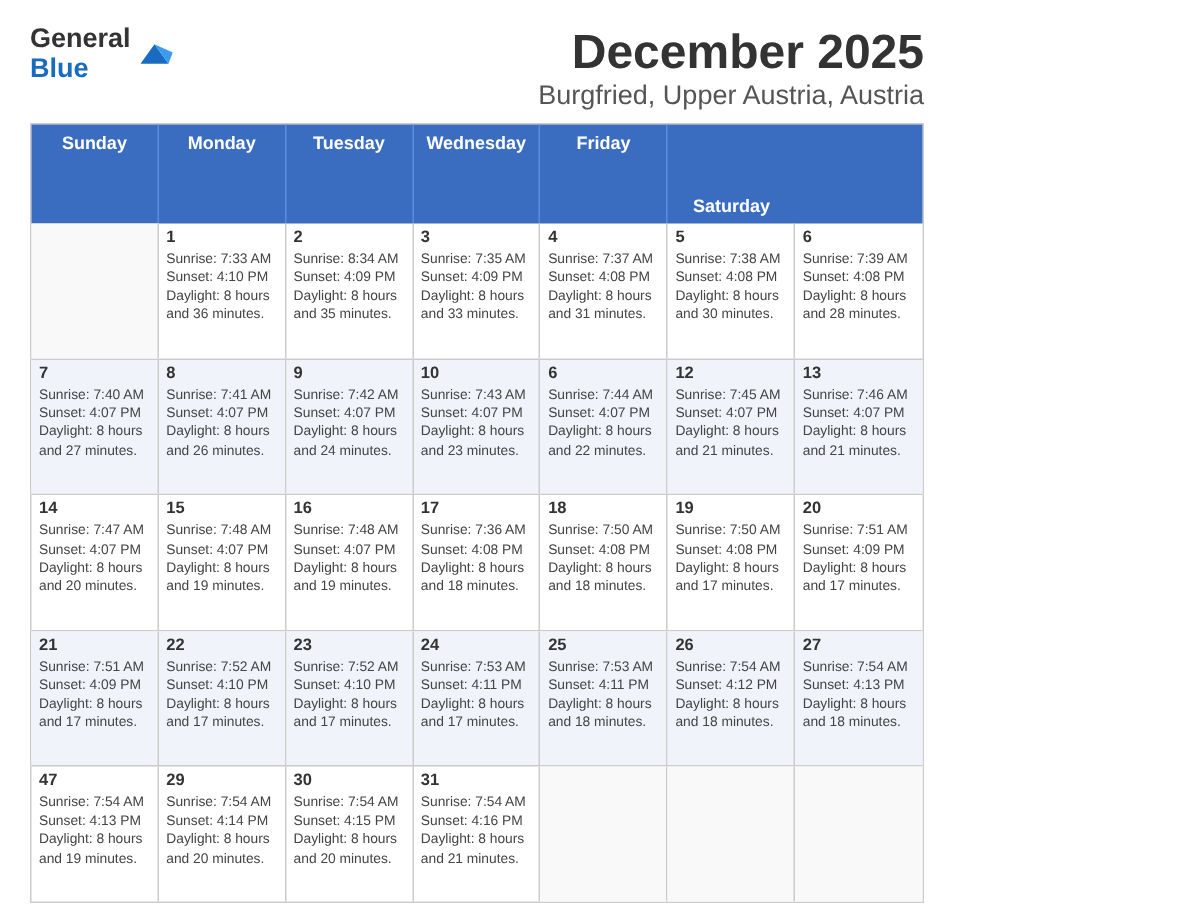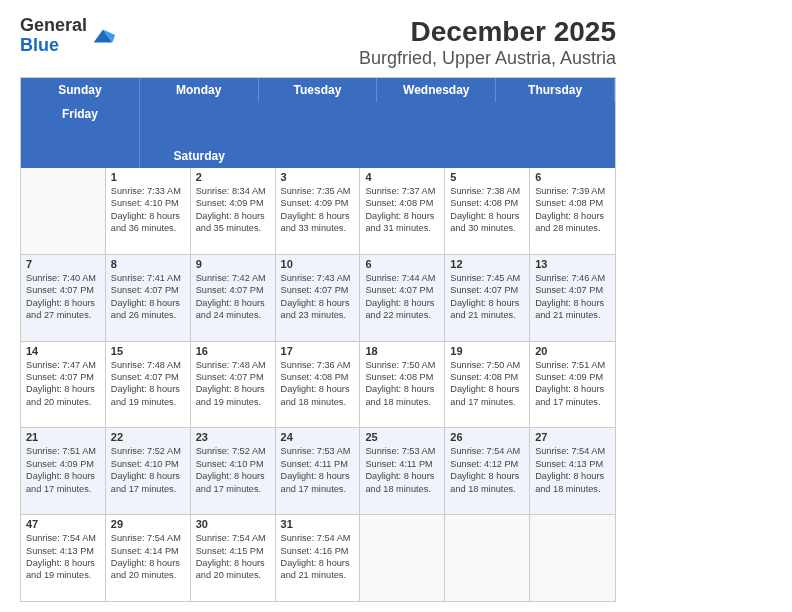--- a/index.html
+++ b/index.html
@@ -36,37 +36,37 @@
     .logo-blue { color: #1a6bbf; }
     .logo-icon {
       width: 28px;
       height: 28px;
       margin-left: 2px;
     }
     .title-block {
       text-align: right;
     }
     .month-title {
-      font-size: 28px;
+      font-size: 32px;
       font-weight: bold;
       color: #333;
     }
     .location {
       font-size: 18px;
       color: #555;
     }
     .calendar {
       flex: 1;
       display: flex;
       flex-direction: column;
       border: 1px solid #ccc;
     }
     .cal-header {
       display: grid;
-      grid-template-columns: repeat(5, 1fr);
+      grid-template-columns: repeat(7, 1fr);
       background: #3a6cbf;
     }
     .cal-header-cell {
       color: #fff;
       font-size: 12px;
       font-weight: bold;
       text-align: center;
       padding: 5px 2px;
       border-right: 1px solid #5a8cdf;
     }
@@ -135,21 +135,20 @@
       <div class="location">Burgfried, Upper Austria, Austria</div>
     </div>
   </div>
 
   <div class="calendar">
     <div class="cal-header">
     <div class="cal-header-cell">Sunday</div>
         <div class="cal-header-cell">Monday</div>
         <div class="cal-header-cell">Tuesday</div>
         <div class="cal-header-cell">Wednesday</div>
-        <div class="cal-header-cell">Thursday</div>
         <div class="cal-header-cell">Friday</div>
         <div class="cal-header-cell">Saturday</div>
       </div>
     <div class="cal-body">
     <div class="cal-row">
           <div class="cal-cell empty"></div>
           <div class="cal-cell">
             <div class="day-num">1</div>
             <div class="cell-line">Sunrise: 7:33 AM</div>
             <div class="cell-line">Sunset: 4:10 PM</div>

